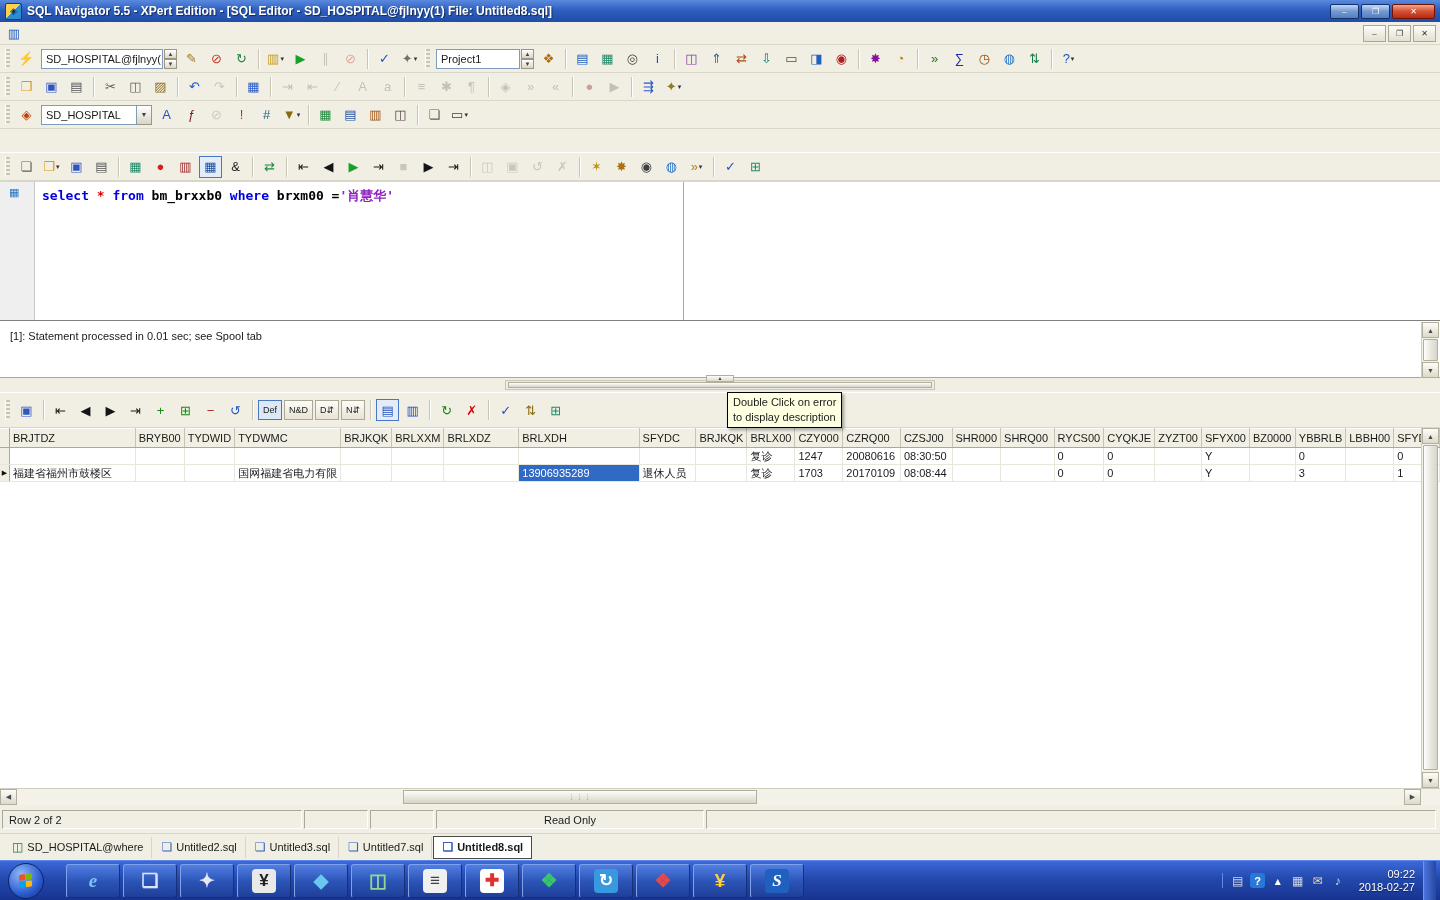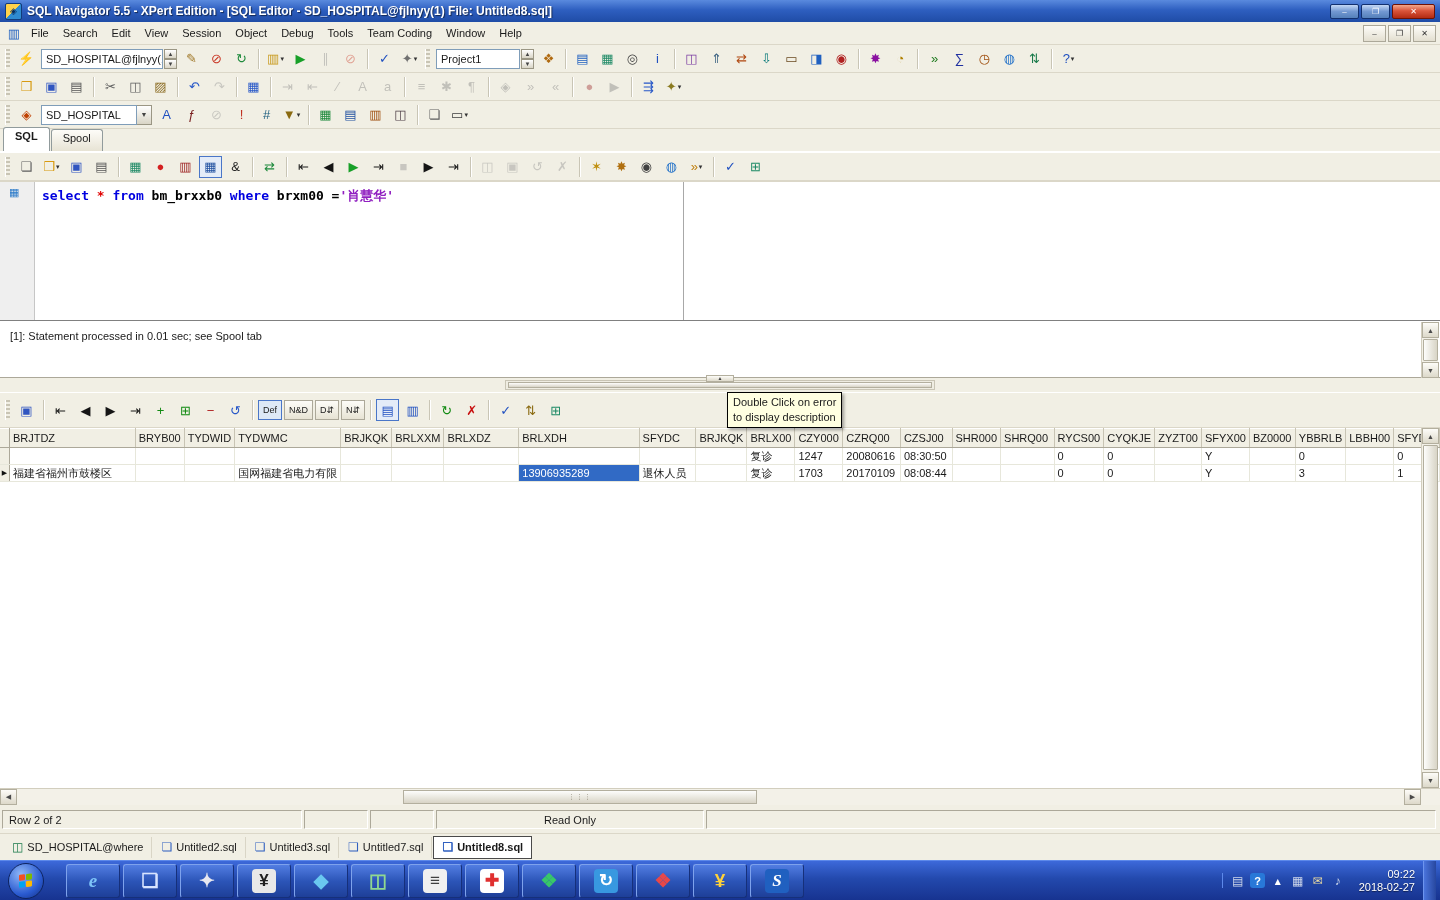--- a/index.html
+++ b/index.html
@@ -159,33 +159,20 @@
     <span class="ttl">SQL Navigator 5.5 - XPert Edition - [SQL Editor - SD_HOSPITAL@fjlnyy(1) File: Untitled8.sql]</span>
     <span class="winbtn minb">–</span>
     <span class="winbtn maxb">❐</span>
     <span class="winbtn closeb">✕</span>
   </div>
 
   <div class="band" id="menubar">
     <span class="tbtn" style="min-width:18px">
         <span class="glyph" style="color:#2060c0">▥</span>
       </span>
-    <span id="menu-items" style="display:flex;align-items:center;">
-        <span class="menu-item">File</span>
-        <span class="menu-item">Search</span>
-        <span class="menu-item">Edit</span>
-        <span class="menu-item">View</span>
-        <span class="menu-item">Session</span>
-        <span class="menu-item">Object</span>
-        <span class="menu-item">Debug</span>
-        <span class="menu-item">Tools</span>
-        <span class="menu-item">Team Coding</span>
-        <span class="menu-item">Window</span>
-        <span class="menu-item">Help</span>
-      </span>
     <span class="spacer"></span>
     <span class="mdi-ctl">–</span>
     <span class="mdi-ctl">❐</span>
     <span class="mdi-ctl">✕</span>
   </div>
 
   <div class="band toolbar" id="tb1">
     <span class="grip"></span>
     <span class="tbtn">
         <span class="glyph" style="color:#d07010">⚡</span>
@@ -441,24 +428,20 @@
         <span class="tbtn">
           <span class="glyph" style="color: rgb(96, 96, 96);">❏</span>
         </span>
         <span class="tbtn">
           <span class="glyph" style="color: rgb(64, 64, 64);">▭</span>
           <span class="dd">▾</span>
         </span>
       </span>
   </div>
 
-  <div class="band" id="doctabs">
-    <span class="dtab active">SQL</span>
-    <span class="dtab">Spool</span>
-  </div>
 
   <div class="band toolbar" id="edtb">
     <span class="grip"></span>
     <span id="edtbi" style="display:flex;align-items:center;">
         <span class="tbtn">
           <span class="glyph" style="color: rgb(96, 96, 96);">❏</span>
         </span>
         <span class="tbtn">
           <span class="glyph" style="color: rgb(216, 154, 16);">❒</span>
           <span class="dd">▾</span>

